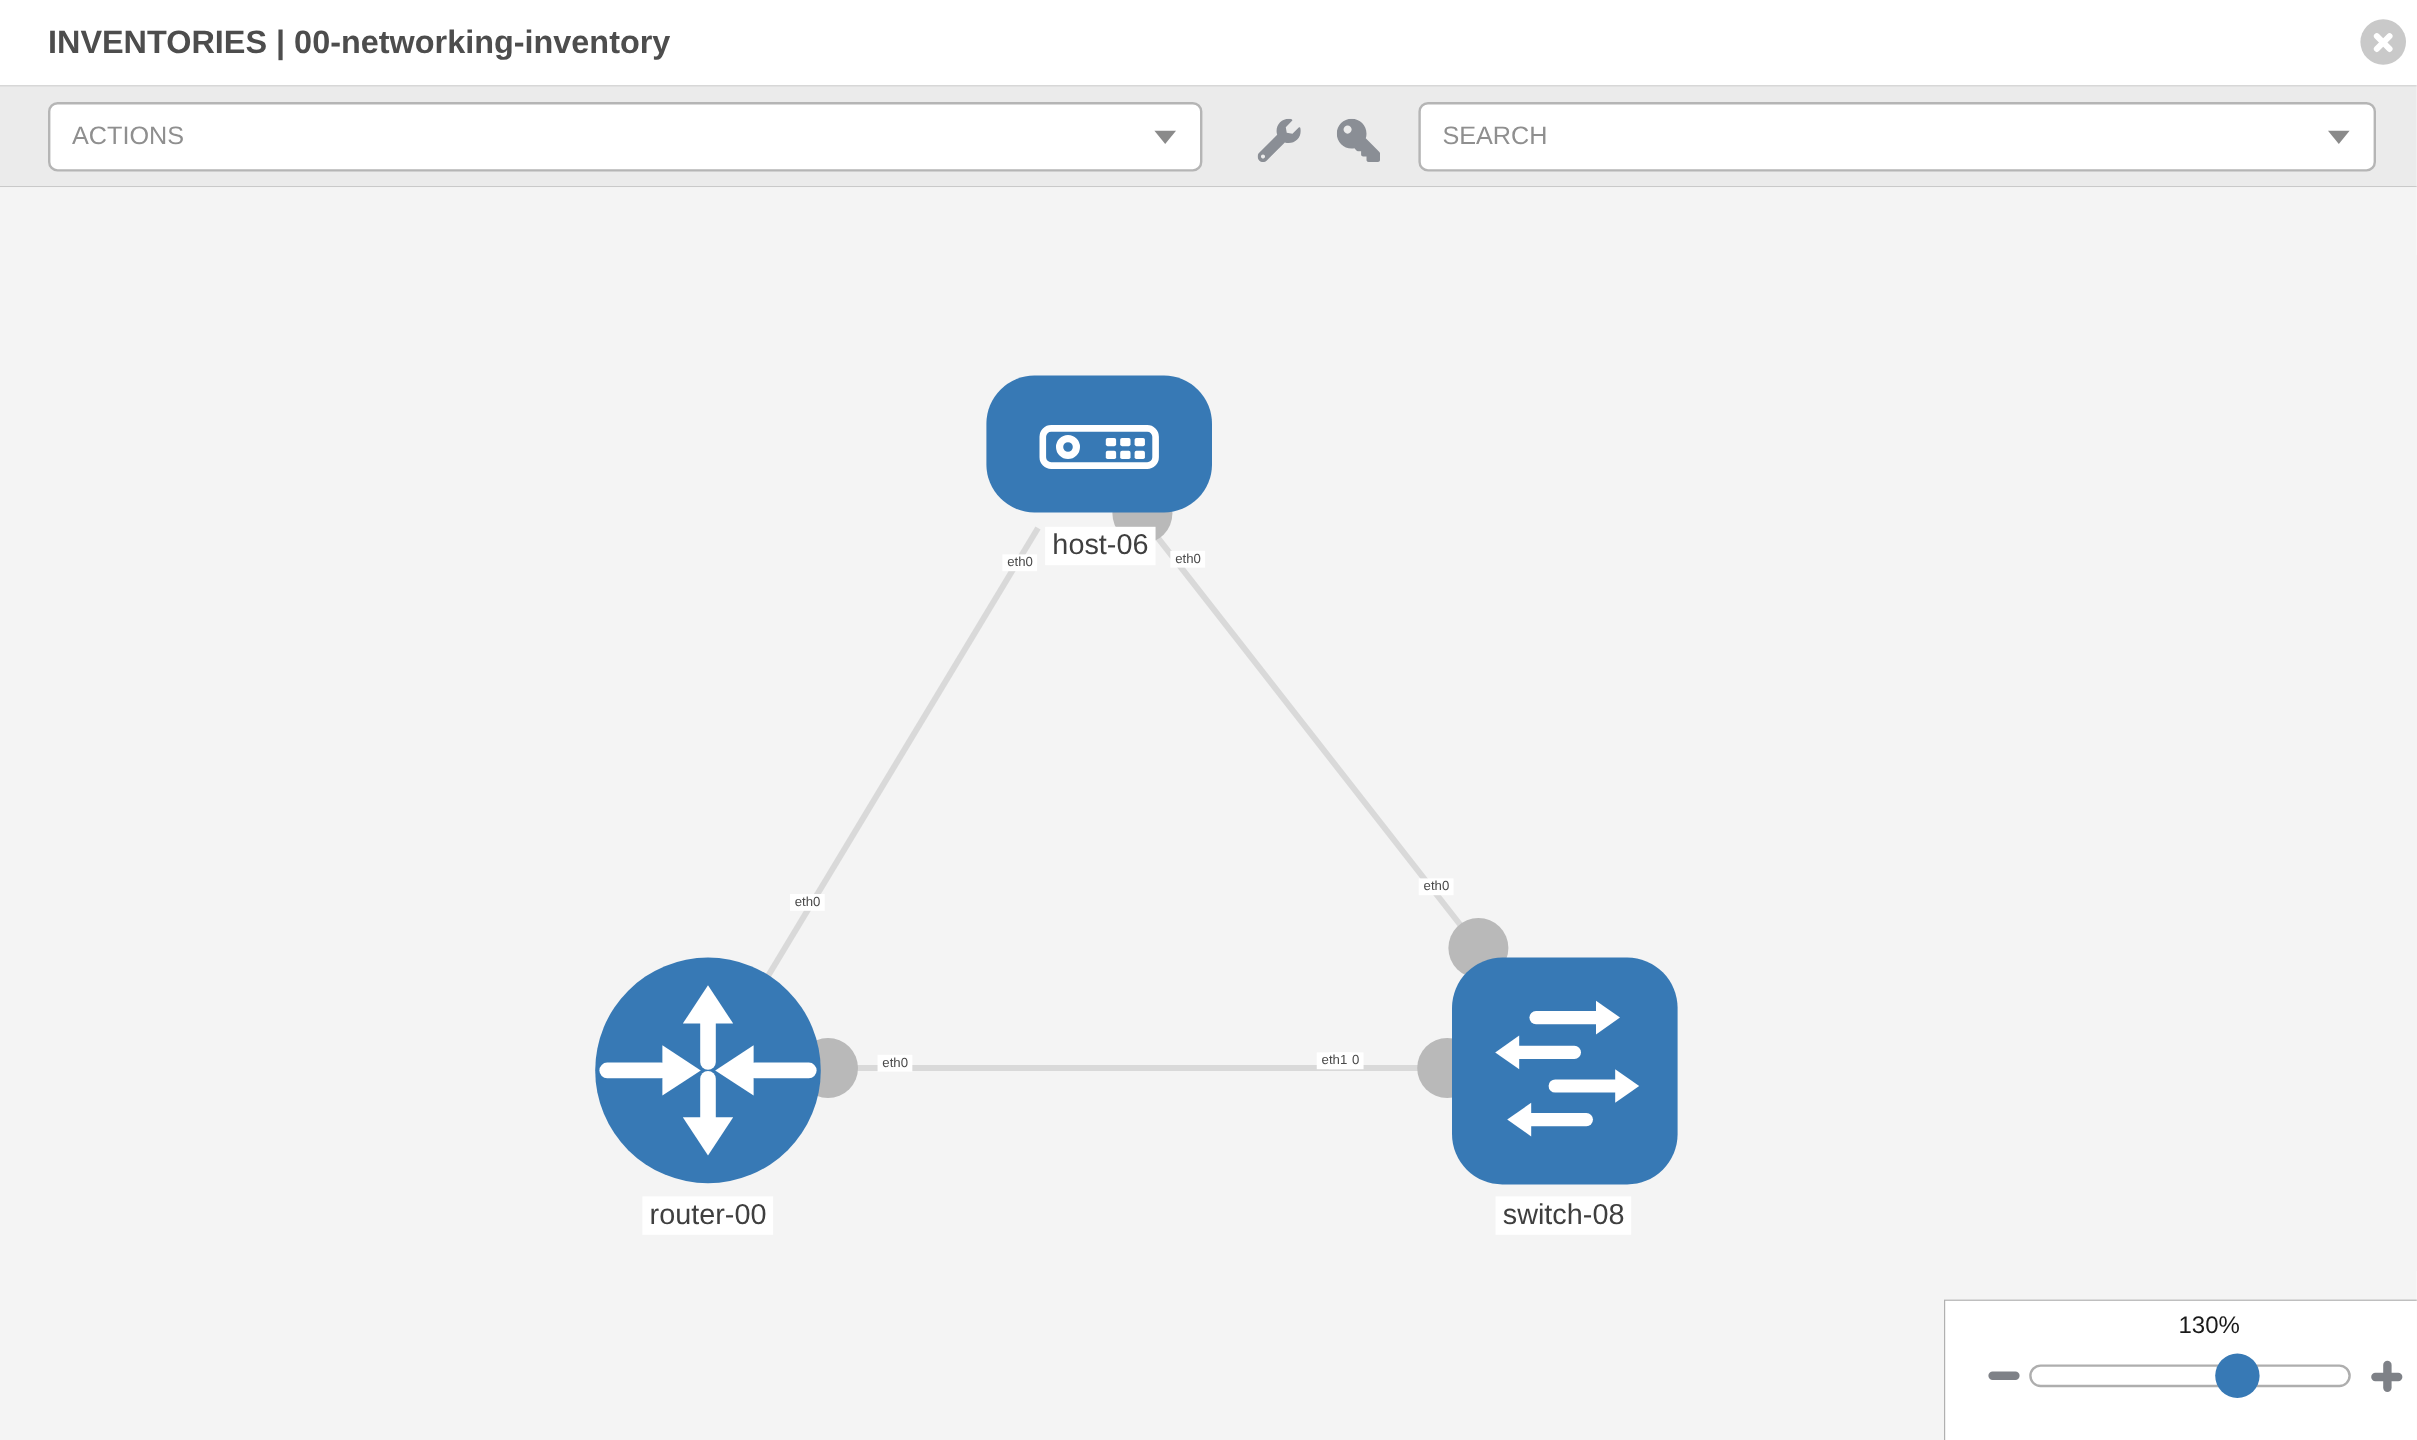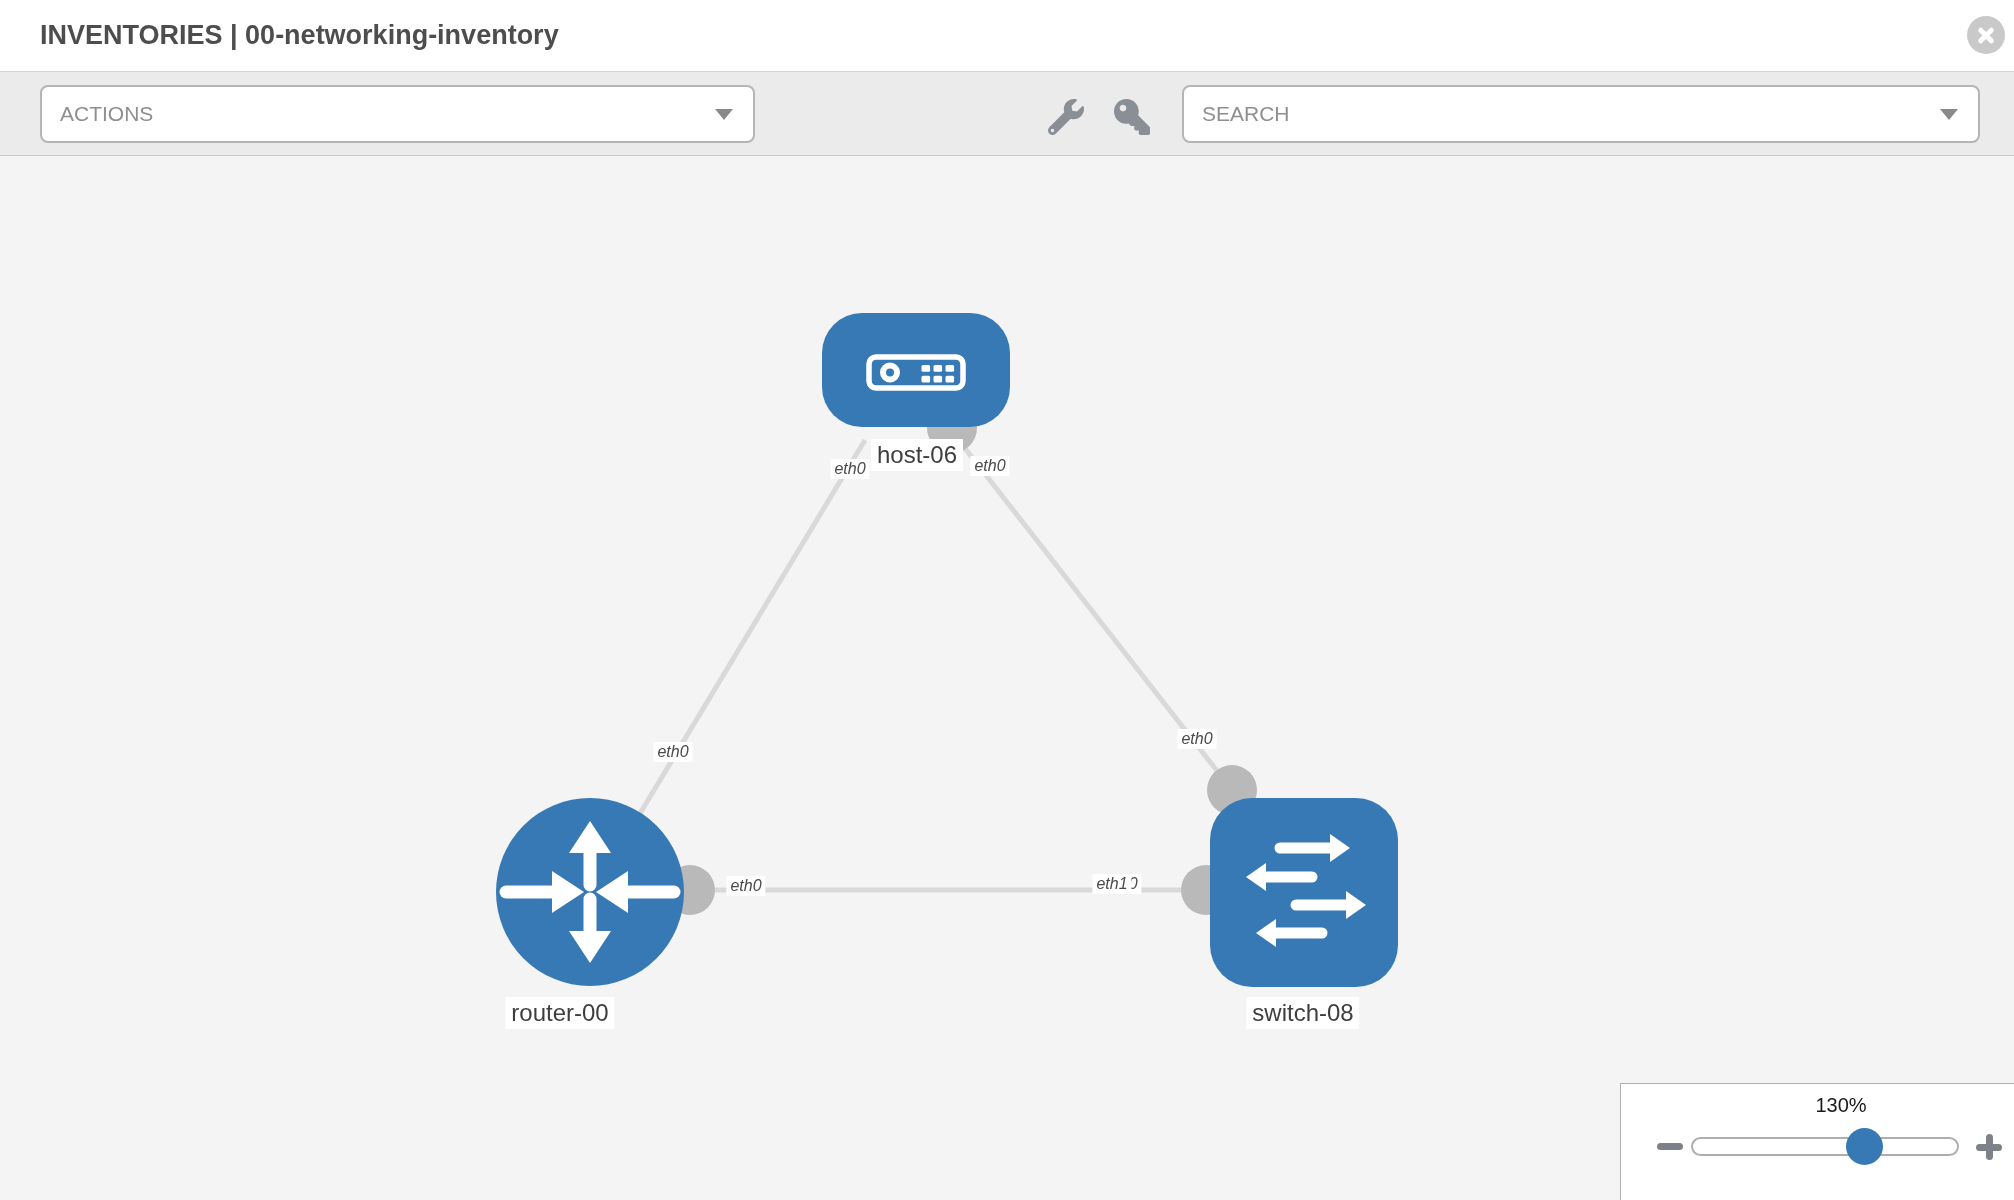--- a/index.html
+++ b/index.html
@@ -15,31 +15,31 @@
   .close-btn .bar{position:absolute;left:9px;top:17px;width:20px;height:5px;background:#ffffff;border-radius:2.5px;}
   .close-btn .bar.b1{transform:rotate(45deg);}
   .close-btn .bar.b2{transform:rotate(-45deg);}
   
   .toolbar{position:absolute;left:0;top:71px;width:2014px;height:85px;background:#ebebeb;
     border-top:1px solid #d2d2d2;border-bottom:1px solid #c9c9c9;box-sizing:border-box;}
   .select{position:absolute;top:13px;height:58px;background:#ffffff;border:2px solid #b5b5b5;border-radius:8px;
     box-sizing:border-box;color:#8f8f8f;font-size:21px;line-height:54px;padding-left:18px;cursor:pointer;}
   .select .caret{position:absolute;right:20px;top:22px;width:0;height:0;
     border-left:9px solid transparent;border-right:9px solid transparent;border-top:11px solid #8a8a8a;}
-  .select.actions{left:40px;width:715px;}
+  .select.actions{left:40px;width:962px;}
   .select.search{left:1182px;width:798px;}
   .tool-icon-btn{position:absolute;top:23px;width:44px;height:44px;cursor:pointer;display:flex;align-items:center;justify-content:center;}
   .tool-icon-btn.wrench{left:1044px;}
   .tool-icon-btn.key{left:1110px;}
   
   .canvas{position:absolute;left:0;top:156px;width:2014px;height:1044px;background:#f4f4f4;}
   .graph{position:absolute;left:0;top:0;}
   .chip{position:absolute;transform:translate(-50%,-50%);background:#ffffff;white-space:nowrap;}
   .node-label{font-size:24px;color:#3f3f3f;padding:2px 6px;z-index:20;}
-  .if-label{font-size:16px;color:#4a4a4a;padding:1px 4px;z-index:10;font-style:italic;}
+  .if-label{font-size:11px;color:#4a4a4a;padding:1px 4px;z-index:10;}
   .if-label.over{z-index:11;}
   
   .zoom-panel{position:absolute;left:1620px;top:1083px;width:420px;height:130px;background:#ffffff;
     border:1px solid #b0b0b0;box-sizing:border-box;}
   .zoom-value{position:absolute;left:0;top:10px;width:440px;text-align:center;font-size:20px;color:#1a1a1a;}
   .zoom-minus{position:absolute;left:33px;top:52px;width:32px;height:22px;cursor:pointer;}
   .zoom-minus .bar{position:absolute;left:3px;top:7px;width:26px;height:7px;border-radius:3.5px;background:#7e8187;}
   .zoom-plus{position:absolute;left:352px;top:47px;width:32px;height:32px;cursor:pointer;}
   .zoom-plus .h{position:absolute;left:3px;top:12.5px;width:26px;height:7px;border-radius:3.5px;background:#7e8187;}
   .zoom-plus .v{position:absolute;left:12.5px;top:3px;width:7px;height:26px;border-radius:3.5px;background:#7e8187;}
@@ -147,21 +147,21 @@
 
   <div class="chip if-label" style="left:850px;top:313px;">eth0</div>
   <div class="chip if-label" style="left:990px;top:310px;">eth0</div>
   <div class="chip if-label" style="left:673px;top:596px;">eth0</div>
   <div class="chip if-label" style="left:1197px;top:583px;">eth0</div>
   <div class="chip if-label" style="left:746px;top:730px;">eth0</div>
   <div class="chip if-label" style="left:1122px;top:728px;">eth0</div>
   <div class="chip if-label over" style="left:1112px;top:728px;">eth1</div>
 
   <div class="chip node-label" style="left:917px;top:299px;">host-06</div>
-  <div class="chip node-label" style="left:560px;top:857px;">router-00</div>
+  <div class="chip node-label" style="left:590px;top:857px;">router-00</div>
   <div class="chip node-label" style="left:1303px;top:857px;">switch-08</div>
 </div>
 
 <div class="zoom-panel">
   <div class="zoom-value">130%</div>
   <div class="zoom-minus">
     <span class="bar"></span>
   </div>
   <div class="zoom-track"></div>
   <div class="zoom-knob"></div>

